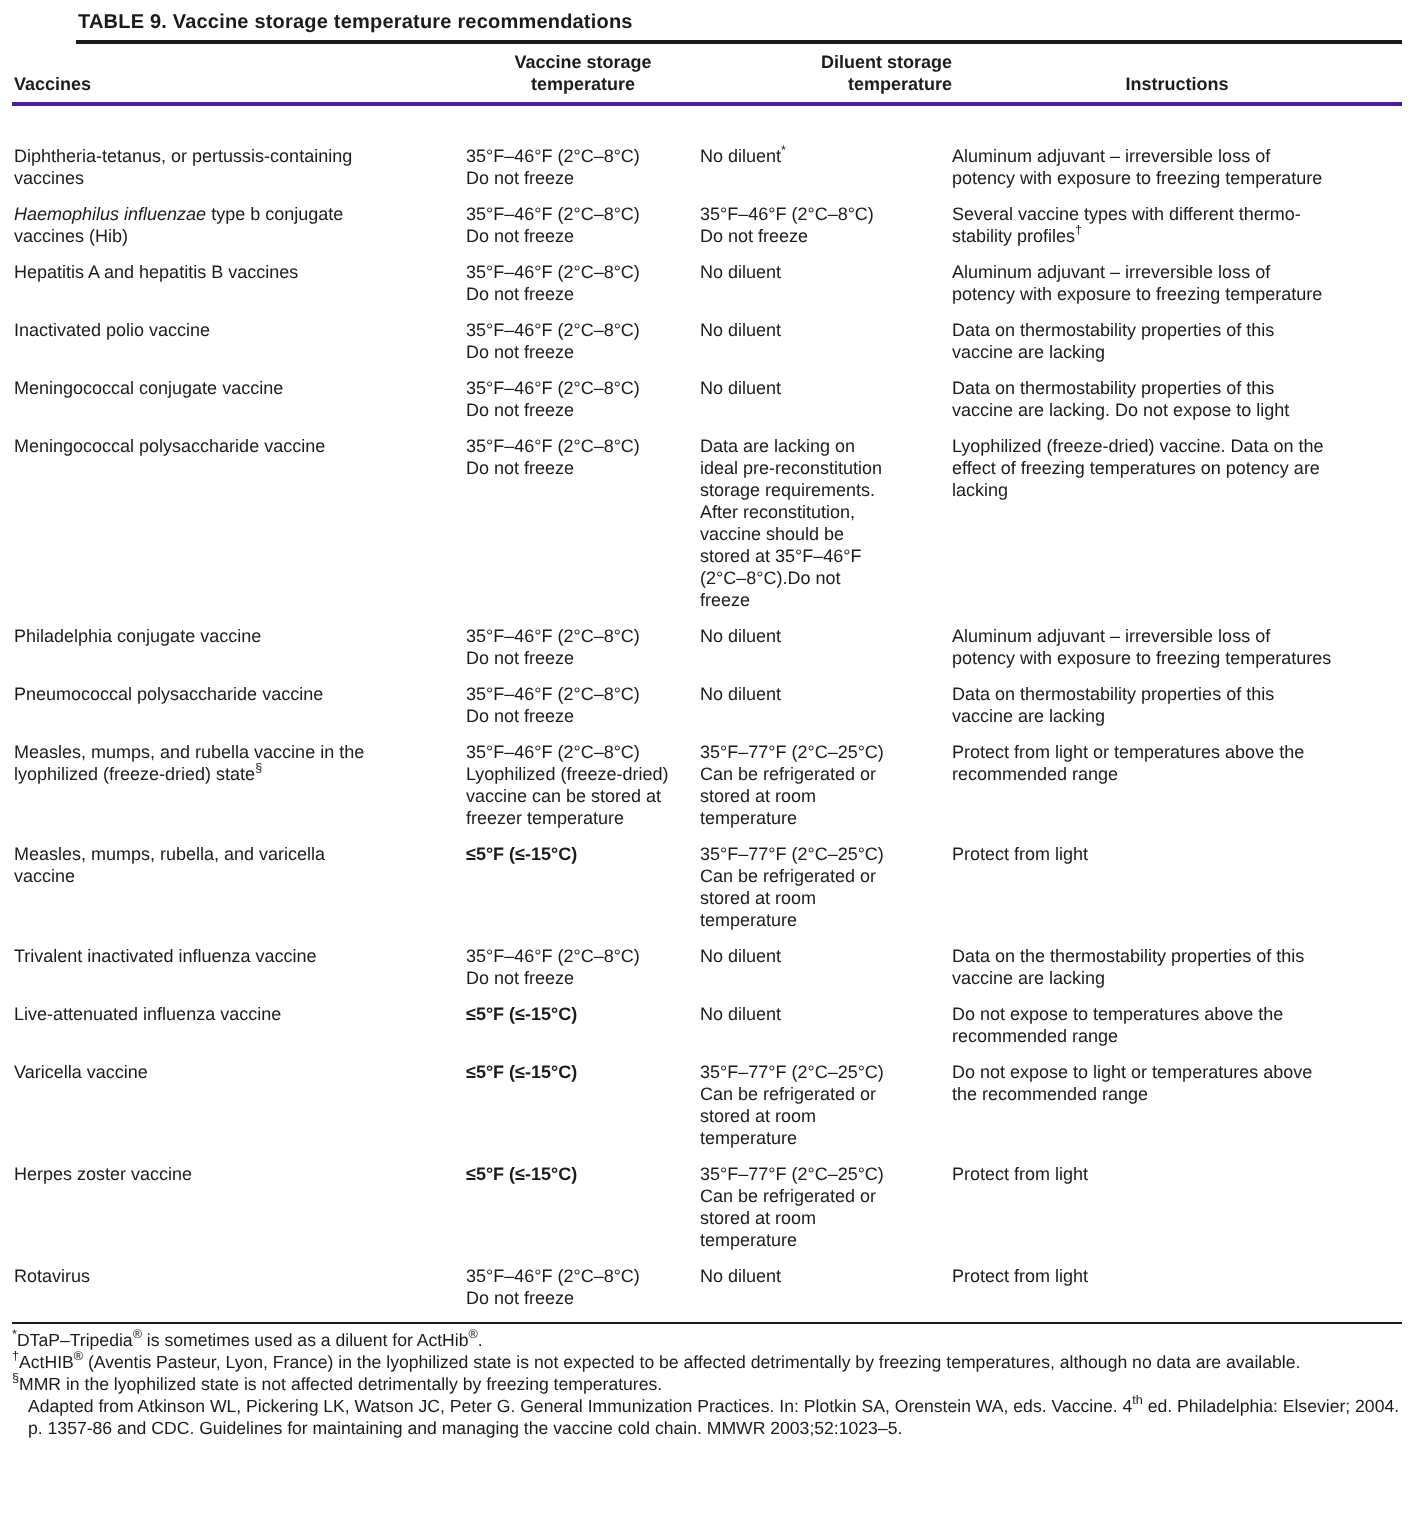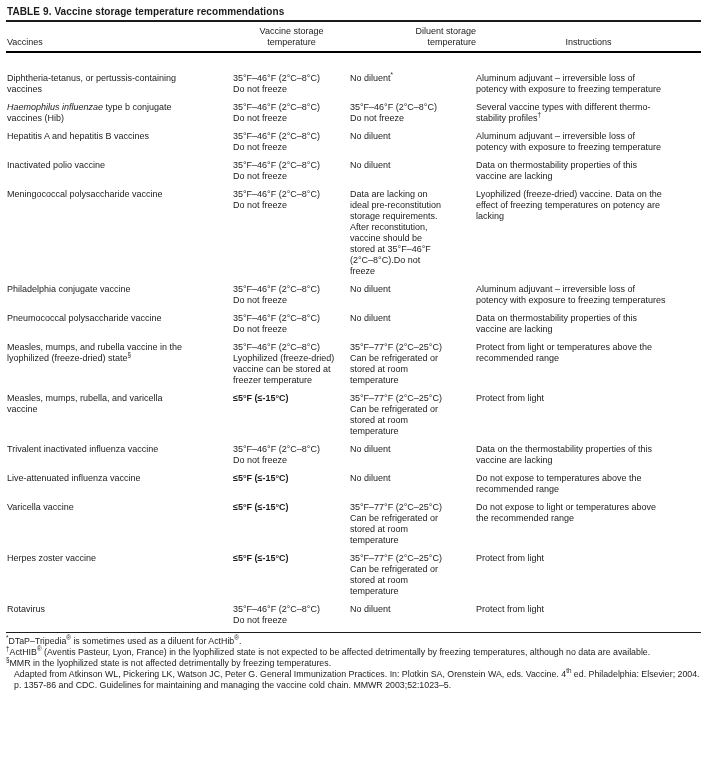--- a/index.html
+++ b/index.html
@@ -15,34 +15,35 @@
     -webkit-font-smoothing: antialiased;
   }
   .doc { padding: 4px 5px 0 6px; }
 
   .table-title {
     font-size: 10px;
     font-weight: bold;
     padding: 2px 0 3px 1px;
     border-bottom: 2.5px solid #1b1b1b;
     letter-spacing: 0.1px;
+    margin-left: 32px;
   }
 
   table.vaccine-table {
     width: 100%;
     border-collapse: collapse;
     font-size: 9px;
     line-height: 11px;
     table-layout: fixed;
   }
   thead th {
-    font-weight: normal;
+    font-weight: bold;
     vertical-align: bottom;
     padding: 4px 0 3px 0;
-    border-bottom: 2px solid #000000;
+    border-bottom: 2px solid #4c1d95;
     white-space: pre-line;
     font-size: 9px;
     line-height: 11px;
   }
   th.col-vaccines      { width: 227px; text-align: left; padding-left: 1px; }
   th.col-vstorage      { width: 117px; text-align: center; }
   th.col-dstorage      { width: 126px; text-align: right; }
   th.col-instructions  { text-align: center; }
 
   tbody td {
@@ -104,20 +105,26 @@
           <td>No diluent</td>
           <td>Aluminum adjuvant – irreversible loss of<br>potency with exposure to freezing temperature</td>
         </tr>
         <tr>
           <td>Inactivated polio vaccine</td>
           <td>35°F–46°F (2°C–8°C)<br>Do not freeze</td>
           <td>No diluent</td>
           <td>Data on thermostability properties of this<br>vaccine are lacking</td>
         </tr>
         <tr>
+          <td>Meningococcal conjugate vaccine</td>
+          <td>35°F–46°F (2°C–8°C)<br>Do not freeze</td>
+          <td>No diluent</td>
+          <td>Data on thermostability properties of this<br>vaccine are lacking. Do not expose to light</td>
+        </tr>
+        <tr>
           <td>Meningococcal polysaccharide vaccine</td>
           <td>35°F–46°F (2°C–8°C)<br>Do not freeze</td>
           <td>Data are lacking on<br>ideal pre-reconstitution<br>storage requirements.<br>After reconstitution,<br>vaccine should be<br>stored at 35°F–46°F<br>(2°C–8°C).Do not<br>freeze</td>
           <td>Lyophilized (freeze-dried) vaccine. Data on the<br>effect of freezing temperatures on potency are<br>lacking</td>
         </tr>
         <tr>
           <td>Philadelphia conjugate vaccine</td>
           <td>35°F–46°F (2°C–8°C)<br>Do not freeze</td>
           <td>No diluent</td>
           <td>Aluminum adjuvant – irreversible loss of<br>potency with exposure to freezing temperatures</td>

